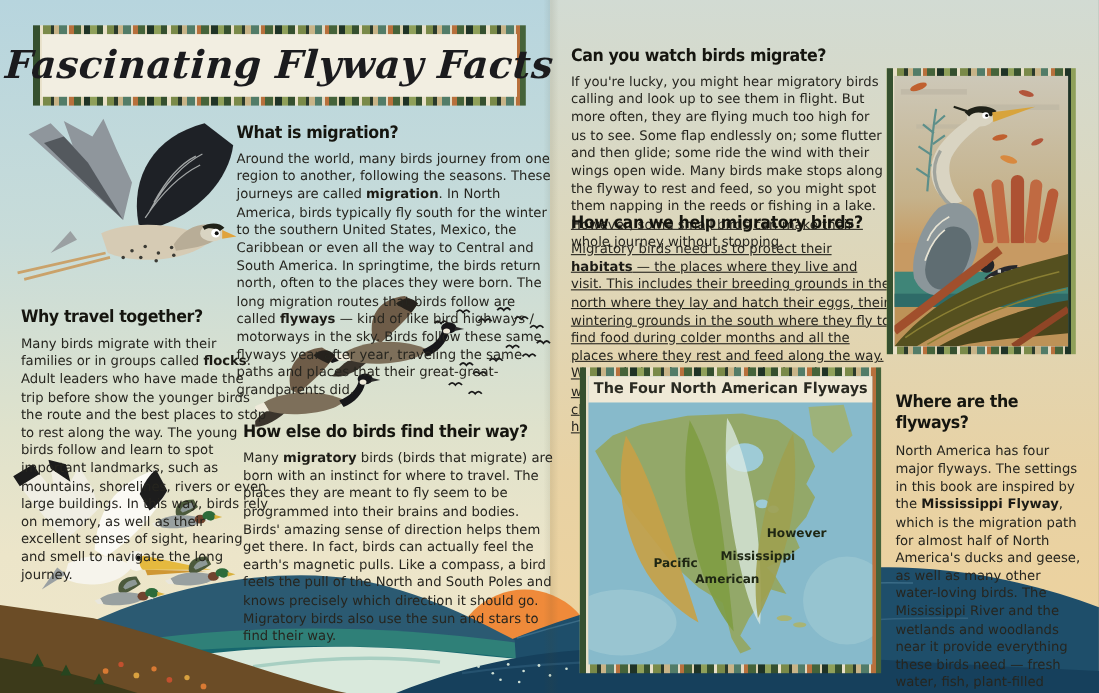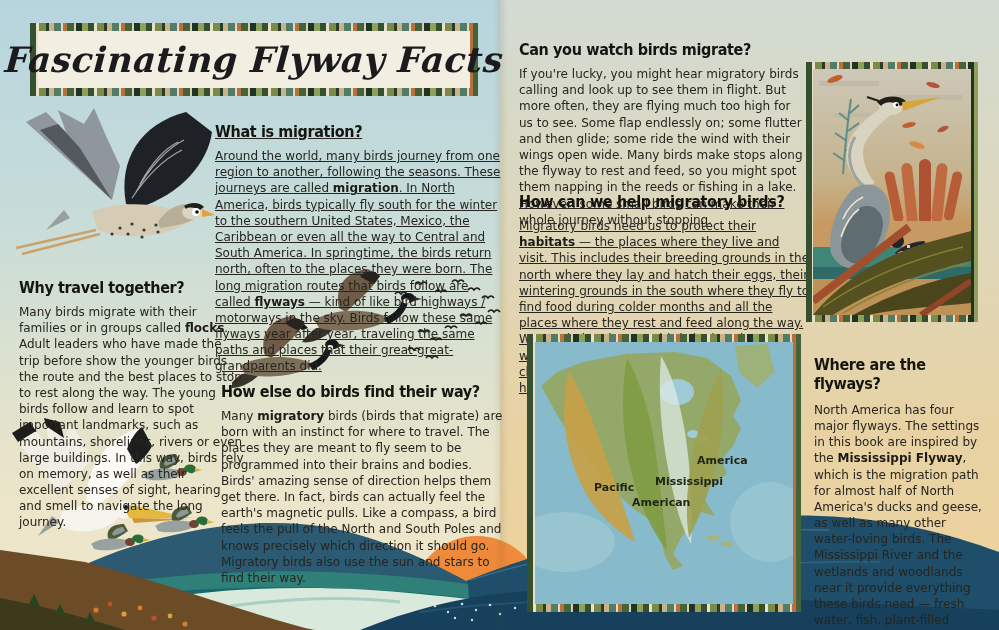--- a/index.html
+++ b/index.html
@@ -187,21 +187,21 @@
       <circle cx="124" cy="92" r="9" fill="#f6f4ec"></circle>
       <circle cx="126" cy="89" r="2" fill="#111"></circle>
       <path d="M130,87 L192,100 L130,100 C126,97 126,91 130,87 Z" fill="#e5b93e"></path>
       <path d="M132,100 L188,101 L134,105 Z" fill="#cf9733"></path>
     </g>
     <use href="#mallard" x="138" y="36"></use>
     <use href="#mallard" x="150" y="88"></use>
     <use href="#mallard" x="86" y="106"></use>
   </svg>
 
-  <section class="sec" style="left:215px;top:108px;width:287px;text-decoration:underline;">
+  <section class="sec" style="left:215px;top:96px;width:287px;">
     <h2>What is migration?</h2>
     <p><span>Around the world, many birds journey from one region to another, following the seasons. These journeys are called </span><b>migration</b><span>. In North America, birds typically fly south for the winter to the southern United States, Mexico, the Caribbean or even all the way to Central and South America. In springtime, the birds return north, often to the places they were born. The long migration routes that birds follow are called </span><b>flyways</b><span> — kind of like bird highways / motorways in the sky. Birds follow these same flyways year after year, traveling the same paths and places that their great-great-grandparents did.</span></p>
   </section>
 
   <section class="sec" style="left:19px;top:264px;width:225px;">
     <h2>Why travel together?</h2>
     <p><span>Many birds migrate with their families or in groups called </span><b>flocks</b><span>. Adult leaders who have made the trip before show the younger birds the route and the best places to stop to rest along the way. The young birds follow and learn to spot important landmarks, such as mountains, shorelines, rivers or even large buildings. In this way, birds rely on memory, as well as their excellent senses of sight, hearing and smell to navigate the long journey.</span></p>
   </section>
 
   <section class="sec" style="left:221px;top:368px;width:288px;">
@@ -295,20 +295,23 @@
           <path d="M40,246 C80,224 120,210 158,204 L158,234 C120,238 80,240 56,246 Z" fill="#4a451b"></path>
           <path d="M0,232 L96,158" stroke="#a14f2c" stroke-width="8"></path>
           <path d="M108,246 L158,212" stroke="#8f4526" stroke-width="6"></path>
         </g>
       </svg>
     </div>
   </div>
 
   <div class="stripe-frame map-box">
     <div class="map-inner">
+      <div class="map-titlebar">
+        <span class="map-title">The Four North American Flyways</span>
+      </div>
       <div class="map-area">
         <svg width="258" height="234" viewBox="0 0 258 234">
           <rect width="258" height="234" fill="#87bacb"></rect>
           <ellipse cx="30" cy="200" rx="50" ry="30" fill="#a5cdd6" opacity=".6"></ellipse>
           <ellipse cx="235" cy="180" rx="40" ry="40" fill="#a5cdd6" opacity=".5"></ellipse>
           <path d="M200,4 L232,2 L240,30 L222,46 L204,30 Z" fill="#9db27a"></path>
           <path d="M16,62 L6,44 L22,30 L48,20 L90,12 L140,10 L172,16 L196,34 L206,58 L198,74 L206,86 L198,104
                    L186,118 L192,132 L178,142 L162,150 L170,158 L180,174 L166,170 L158,180 L146,196 L138,212
                    L148,224 L138,228 L130,214 L122,182 L100,168 L76,146 L54,118 L34,92 L24,76 Z" fill="#93a869"></path>
           <ellipse cx="142" cy="50" rx="17" ry="13" fill="#9ecbd6"></ellipse>
@@ -317,18 +320,18 @@
           <ellipse cx="178" cy="196" rx="7" ry="2.6" fill="#a8b474"></ellipse>
             <ellipse cx="192" cy="202" rx="6" ry="2.4" fill="#a8b474"></ellipse>
           <path d="M34,30 C24,70 30,110 48,146 C60,170 80,188 100,200 C90,166 76,130 64,96 C54,68 44,46 34,30 Z" fill="#c6a148" opacity=".92"></path>
           <path d="M92,16 C84,60 88,110 104,156 C112,178 122,196 132,208 C128,170 124,130 118,92 C112,60 102,34 92,16 Z" fill="#7f9c42" opacity=".9"></path>
           <path d="M126,14 C122,60 128,110 140,158 C144,176 150,192 156,202 C158,170 156,130 150,90 C144,56 136,30 126,14 Z" fill="#dcebe4" opacity=".75"></path>
           <path d="M186,28 C190,64 188,100 178,134 C172,156 164,176 154,196 C150,170 152,140 158,112 C164,80 174,50 186,28 Z" fill="#9fa050" opacity=".9"></path>
         </svg>
         <span class="map-label" style="left:59px;top:140px;">Pacific</span>
         <span class="map-label" style="left:97px;top:155px;">American</span>
         <span class="map-label" style="left:120px;top:134px;">Mississippi</span>
-        <span class="map-label" style="left:162px;top:113px;">America</span>
+        <span class="map-label" style="left:162px;top:113px;">However</span>
       </div>
     </div>
   </div>
 
 </div>
 
 </body></html>

